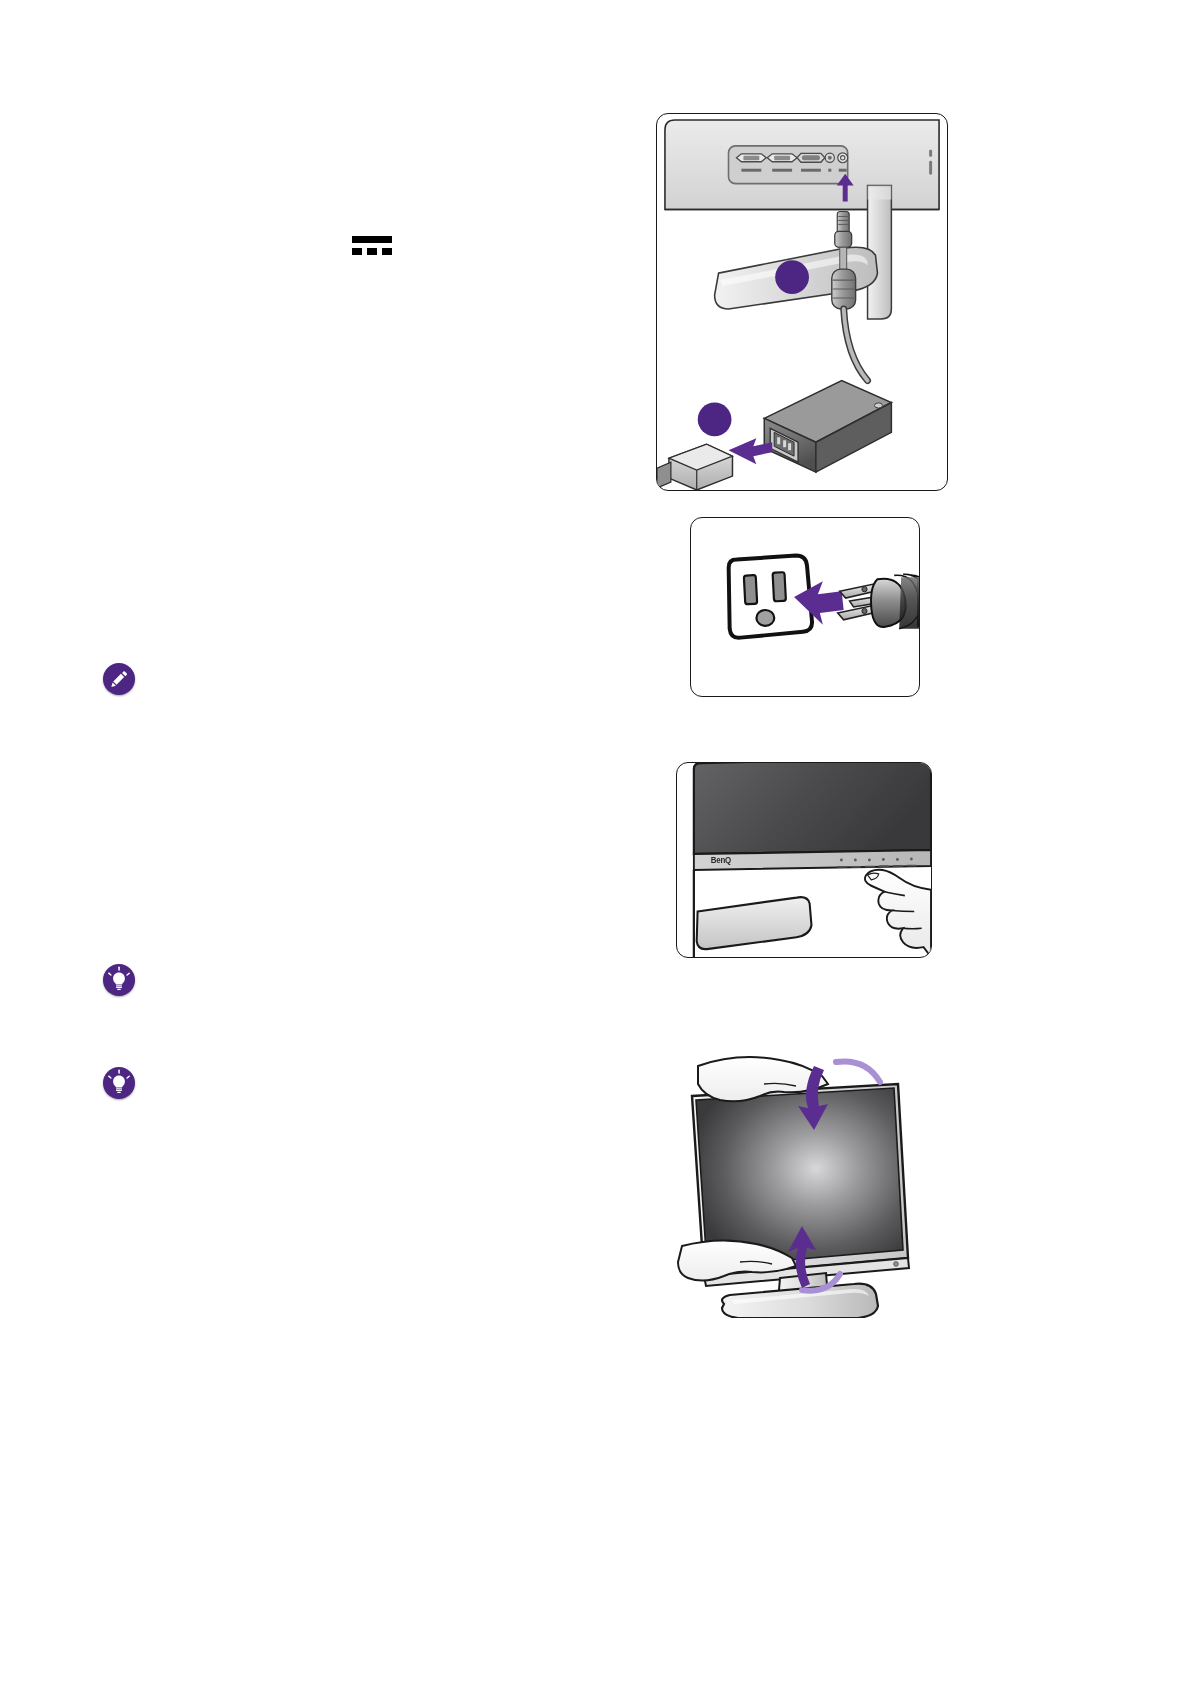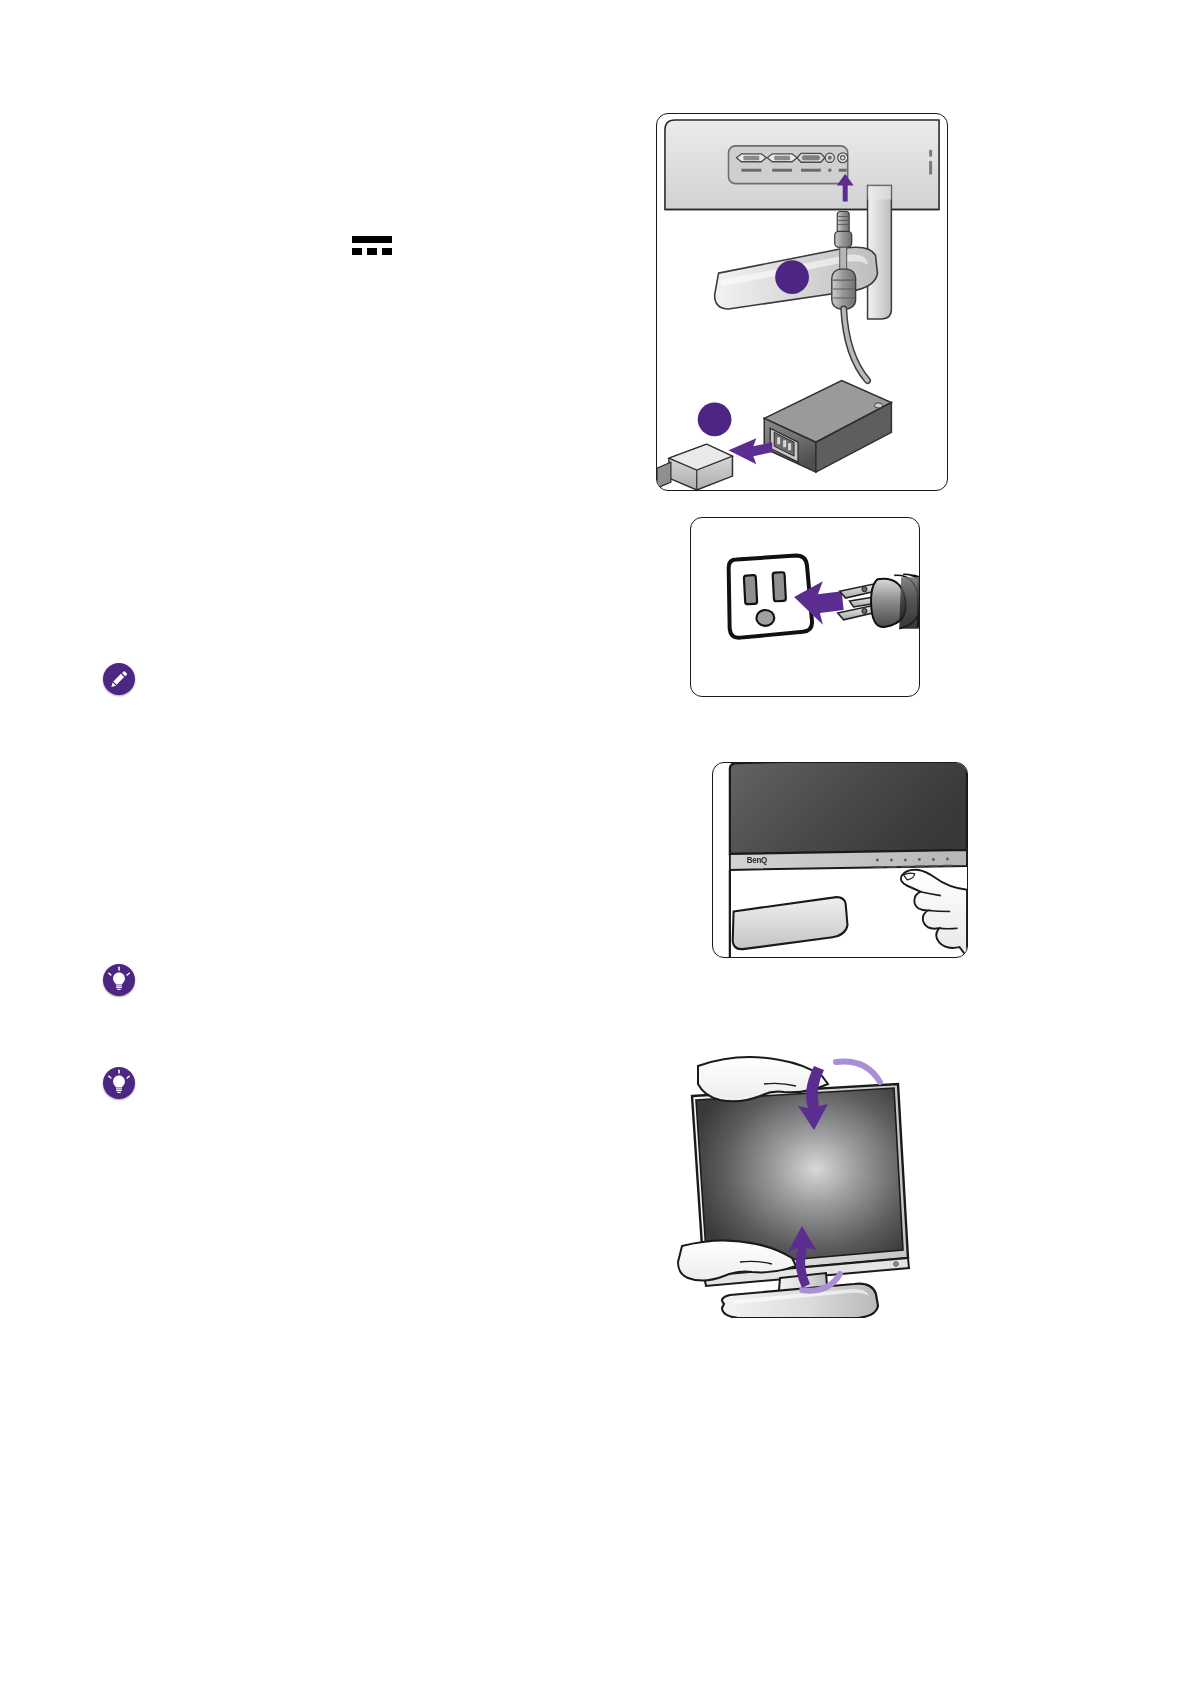--- a/index.html
+++ b/index.html
@@ -305,21 +305,21 @@
         <path d="M214 57 Q234 56 238 82"></path>
         <path d="M222 58 Q240 58 243 82"></path>
       </g>
       <path d="M212 60 L230 60 L230 112 L210 112 Z" fill="url(#cordG)" opacity="0.85"></path>
 
       <path d="M228 62 L230 62 Q260 62 260 86 Q260 110 230 110 L228 110 Z" fill="url(#cordG)"></path>
       <rect x="236" y="62" width="60" height="48" fill="#1a1a1a"></rect>
     </svg>
   </div>
 
-  <div class="fig fig-bordered" style="left:712px; top:762px; width:256px; height:196px;padding-left:15px;">
+  <div class="fig fig-bordered" style="left:676px; top:762px; width:256px; height:196px;padding-left:15px;">
     <svg viewBox="0 0 256 196" preserveAspectRatio="none" aria-hidden="true">
       <defs>
         <linearGradient id="screenG3" x1="0" y1="0" x2="1" y2="0.4">
           <stop offset="0" stop-color="#646466"></stop>
           <stop offset="0.55" stop-color="#4a4a4c"></stop>
           <stop offset="1" stop-color="#39393b"></stop>
         </linearGradient>
         <linearGradient id="bezelG3" x1="0" y1="0" x2="1" y2="0">
           <stop offset="0" stop-color="#d3d3d3"></stop>
           <stop offset="1" stop-color="#b6b6b6"></stop>

